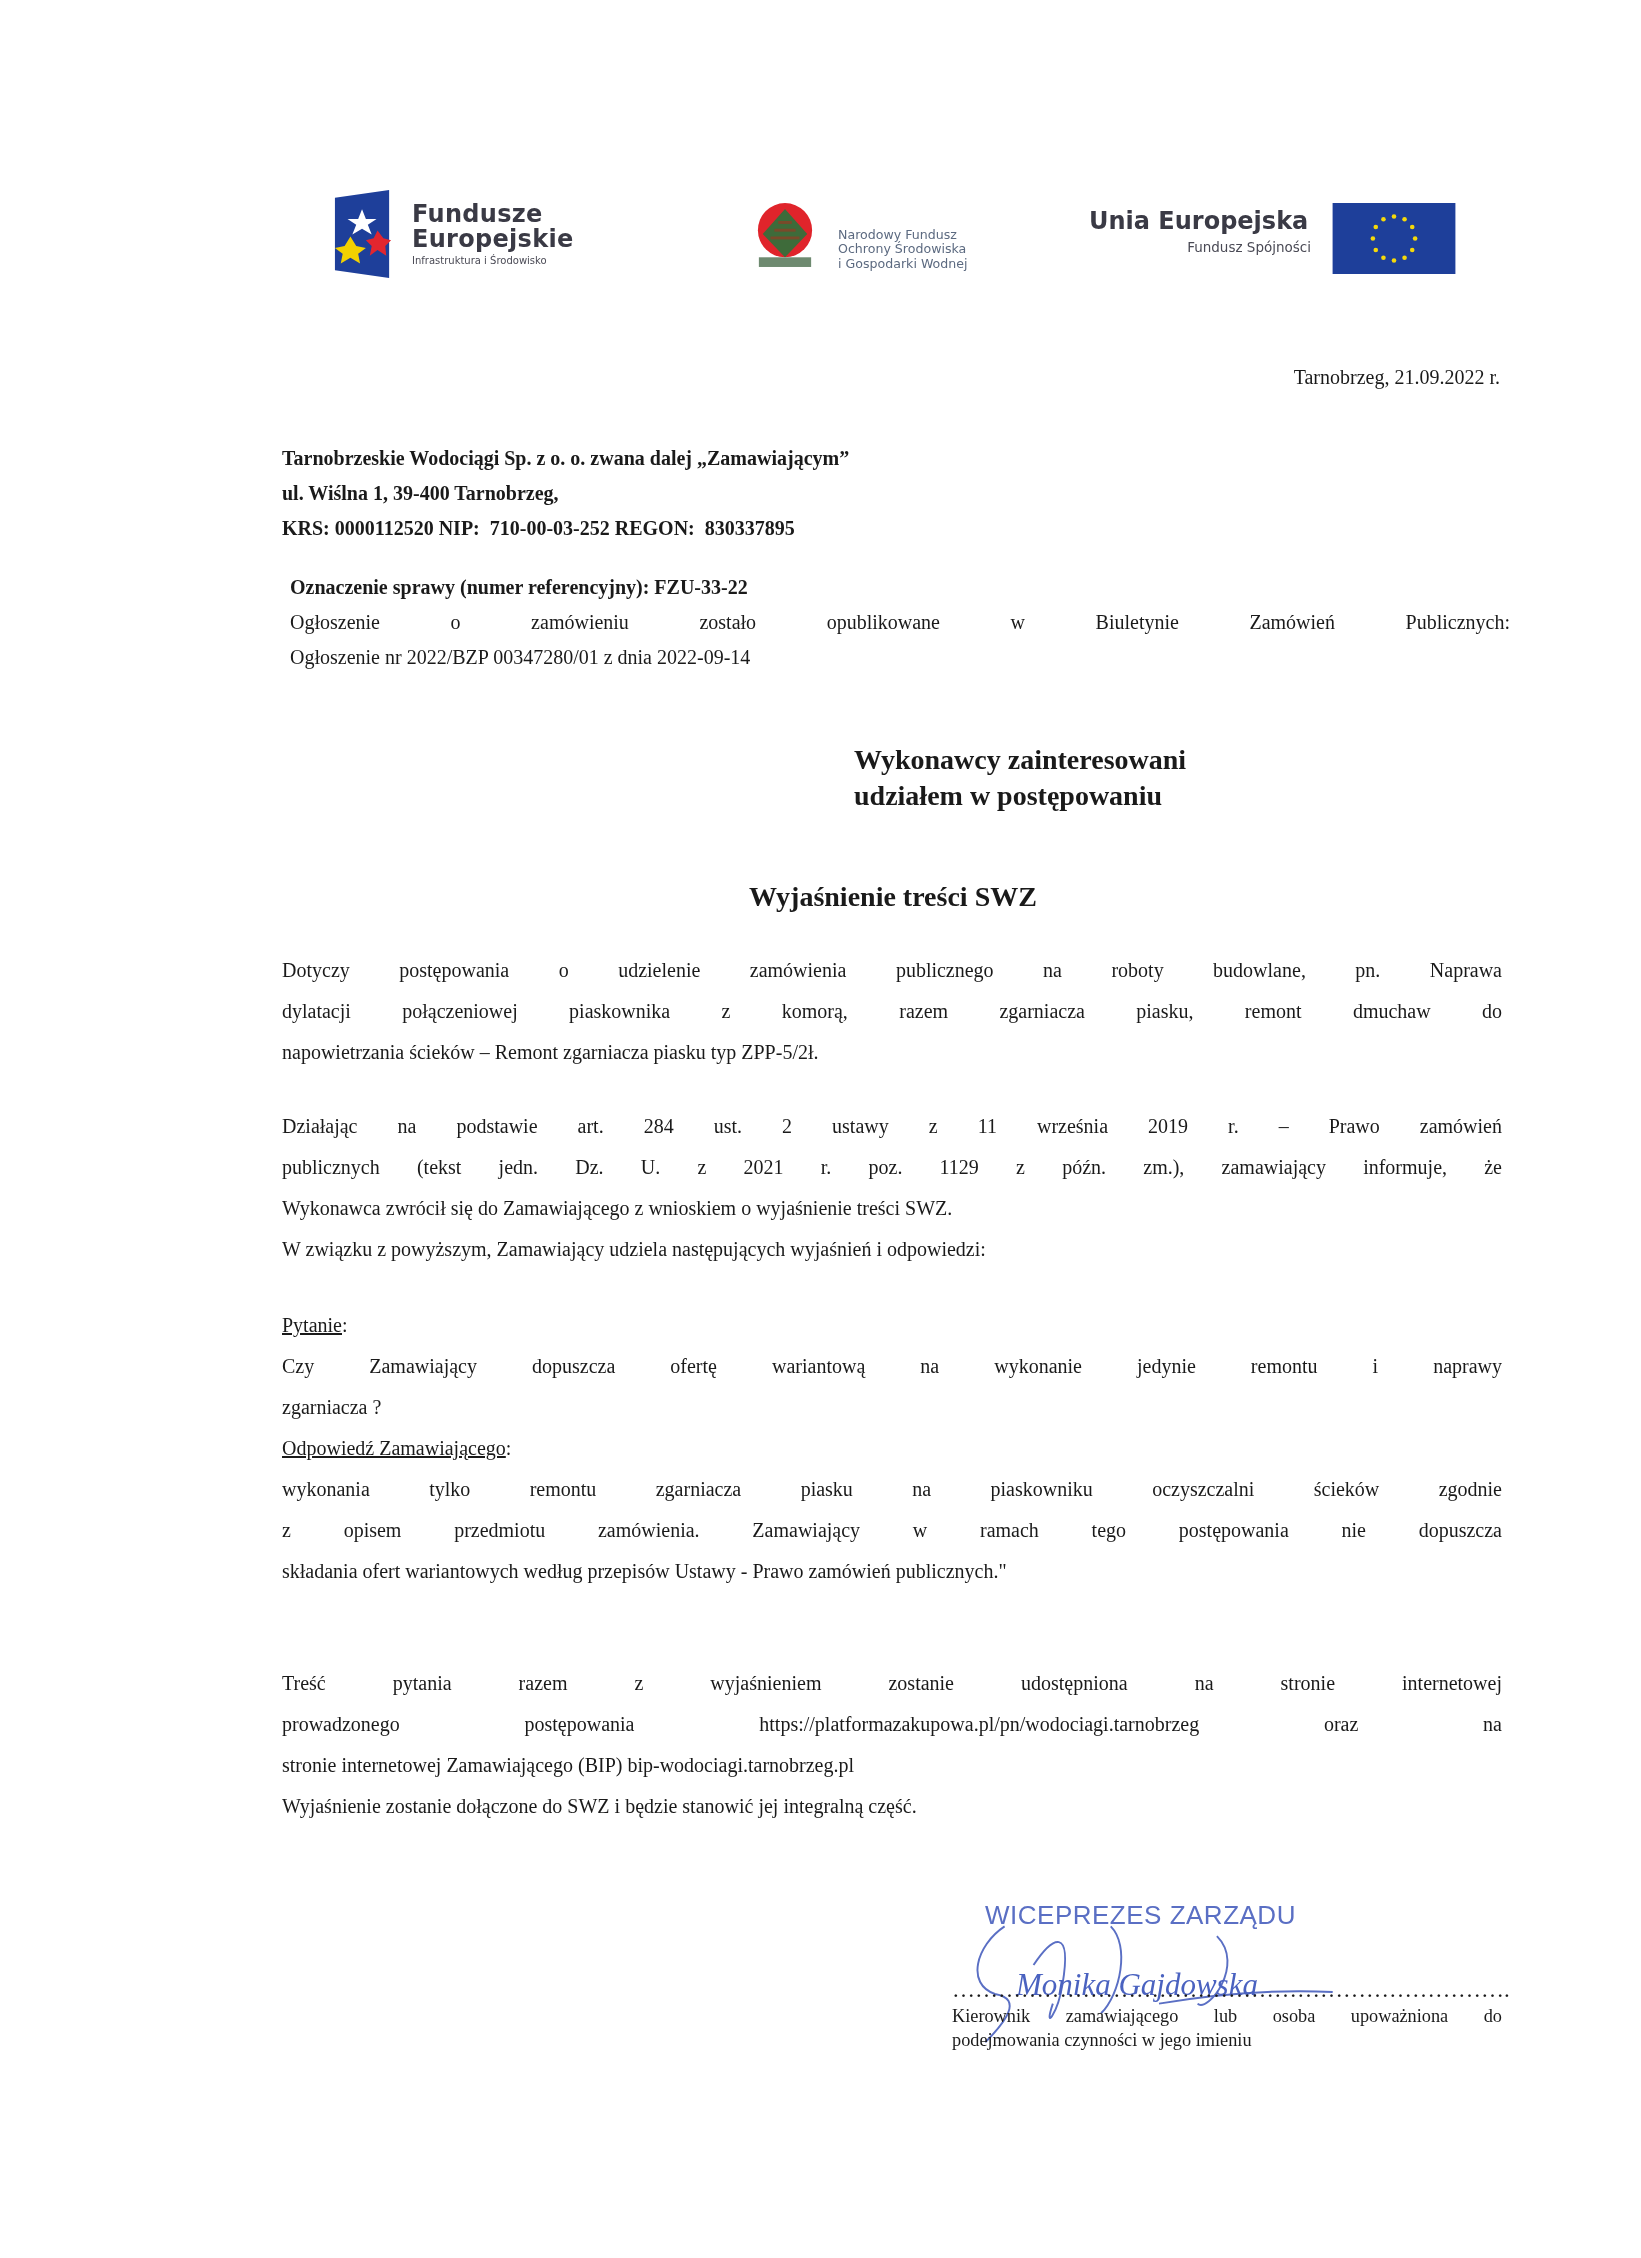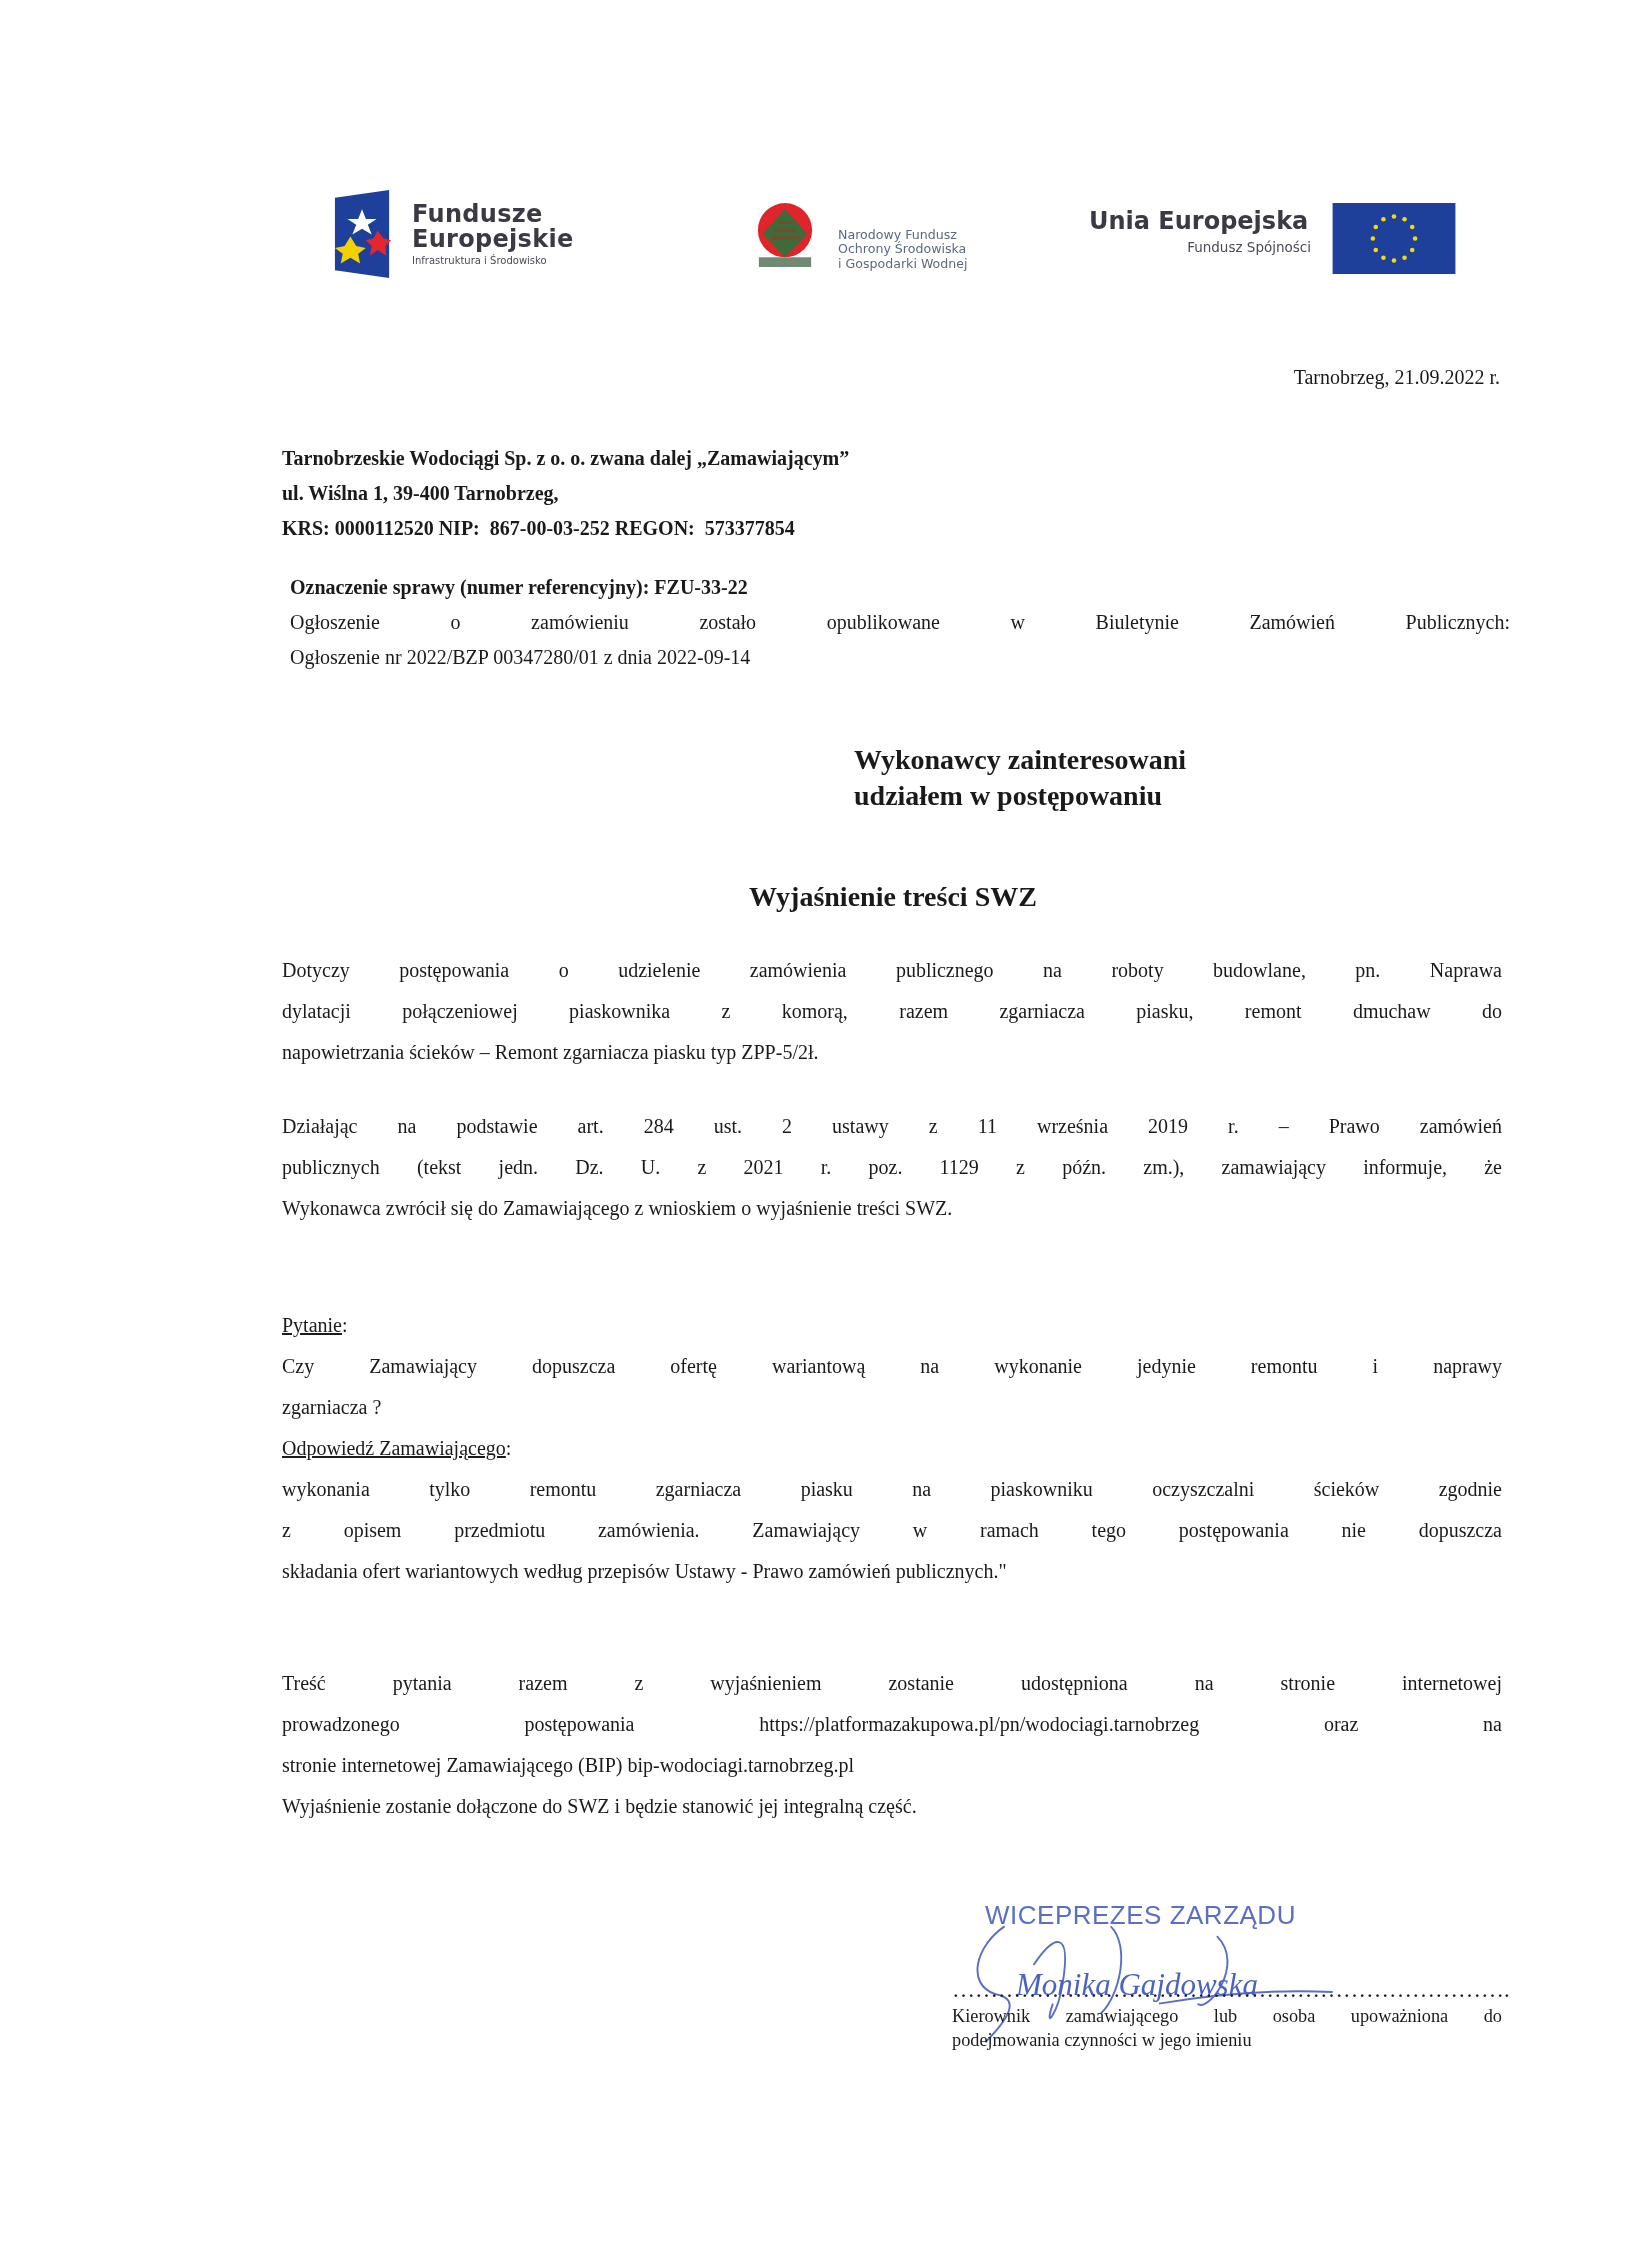--- a/index.html
+++ b/index.html
@@ -77,21 +77,21 @@
       <circle cx="45" cy="25" r="2.4"></circle>
       <circle cx="53" cy="17" r="2.4"></circle>
   </g>
 </svg>
 
 <div class="abs body-text" style="right:141px; top:359px;">Tarnobrzeg, 21.09.2022 r.</div>
 
 <div class="abs body-text bold" style="left:282px; top:432px; width:966px; line-height:35px;margin-top:9px;">
   <div>Tarnobrzeskie Wodociągi Sp. z o. o. zwana dalej „Zamawiającym”</div>
   <div>ul. Wiślna 1, 39-400 Tarnobrzeg,</div>
-  <div style="white-space:pre;">KRS: 0000112520 NIP:  867-00-03-252 REGON:  573377854</div>
+  <div style="white-space:pre;">KRS: 0000112520 NIP:  710-00-03-252 REGON:  830337895</div>
 </div>
 
 <div class="abs body-text" style="left:290px; top:570px; width:1220px; line-height:35px;">
   <div class="bold">Oznaczenie sprawy (numer referencyjny): FZU-33-22</div>
   <div class="line-j">Ogłoszenie o zamówieniu zostało opublikowane w Biuletynie Zamówień Publicznych:</div>
   <div>Ogłoszenie nr 2022/BZP 00347280/01 z dnia 2022-09-14</div>
 </div>
 
 <div class="abs bold" style="left:854px; top:742px; font-size:28px; line-height:36px;">
   <div>Wykonawcy zainteresowani</div>
@@ -103,20 +103,21 @@
 <div class="abs body-text" style="left:282px; top:950px; width:1220px; line-height:41px;">
   <div class="line-j">Dotyczy postępowania o udzielenie zamówienia publicznego na roboty budowlane, pn. Naprawa</div>
   <div class="line-j">dylatacji połączeniowej piaskownika z komorą, razem zgarniacza piasku, remont dmuchaw do</div>
   <div>napowietrzania ścieków – Remont zgarniacza piasku typ ZPP-5/2ł.</div>
 </div>
 
 <div class="abs body-text" style="left:282px; top:1106px; width:1220px; line-height:41px;">
   <div class="line-j">Działając na podstawie art. 284 ust. 2 ustawy z 11 września 2019 r. – Prawo zamówień</div>
   <div class="line-j">publicznych (tekst jedn. Dz. U. z 2021 r. poz. 1129 z późn. zm.), zamawiający informuje, że</div>
   <div>Wykonawca zwrócił się do Zamawiającego z wnioskiem o wyjaśnienie treści SWZ.</div>
+  <div>W związku z powyższym, Zamawiający udziela następujących wyjaśnień i odpowiedzi:</div>
 </div>
 
 <div class="abs body-text" style="left:282px; top:1305px; width:1220px; line-height:41px;">
   <div><span class="u">Pytanie</span>:</div>
   <div class="line-j">Czy Zamawiający dopuszcza ofertę wariantową na wykonanie jedynie remontu i naprawy</div>
   <div>zgarniacza ?</div>
   <div><span class="u">Odpowiedź Zamawiającego</span>:</div>
   <div class="line-j">wykonania tylko remontu zgarniacza piasku na piaskowniku oczyszczalni ścieków zgodnie</div>
   <div class="line-j">z opisem przedmiotu zamówienia. Zamawiający w ramach tego postępowania nie dopuszcza</div>
   <div>składania ofert wariantowych według przepisów Ustawy - Prawo zamówień publicznych."</div>

